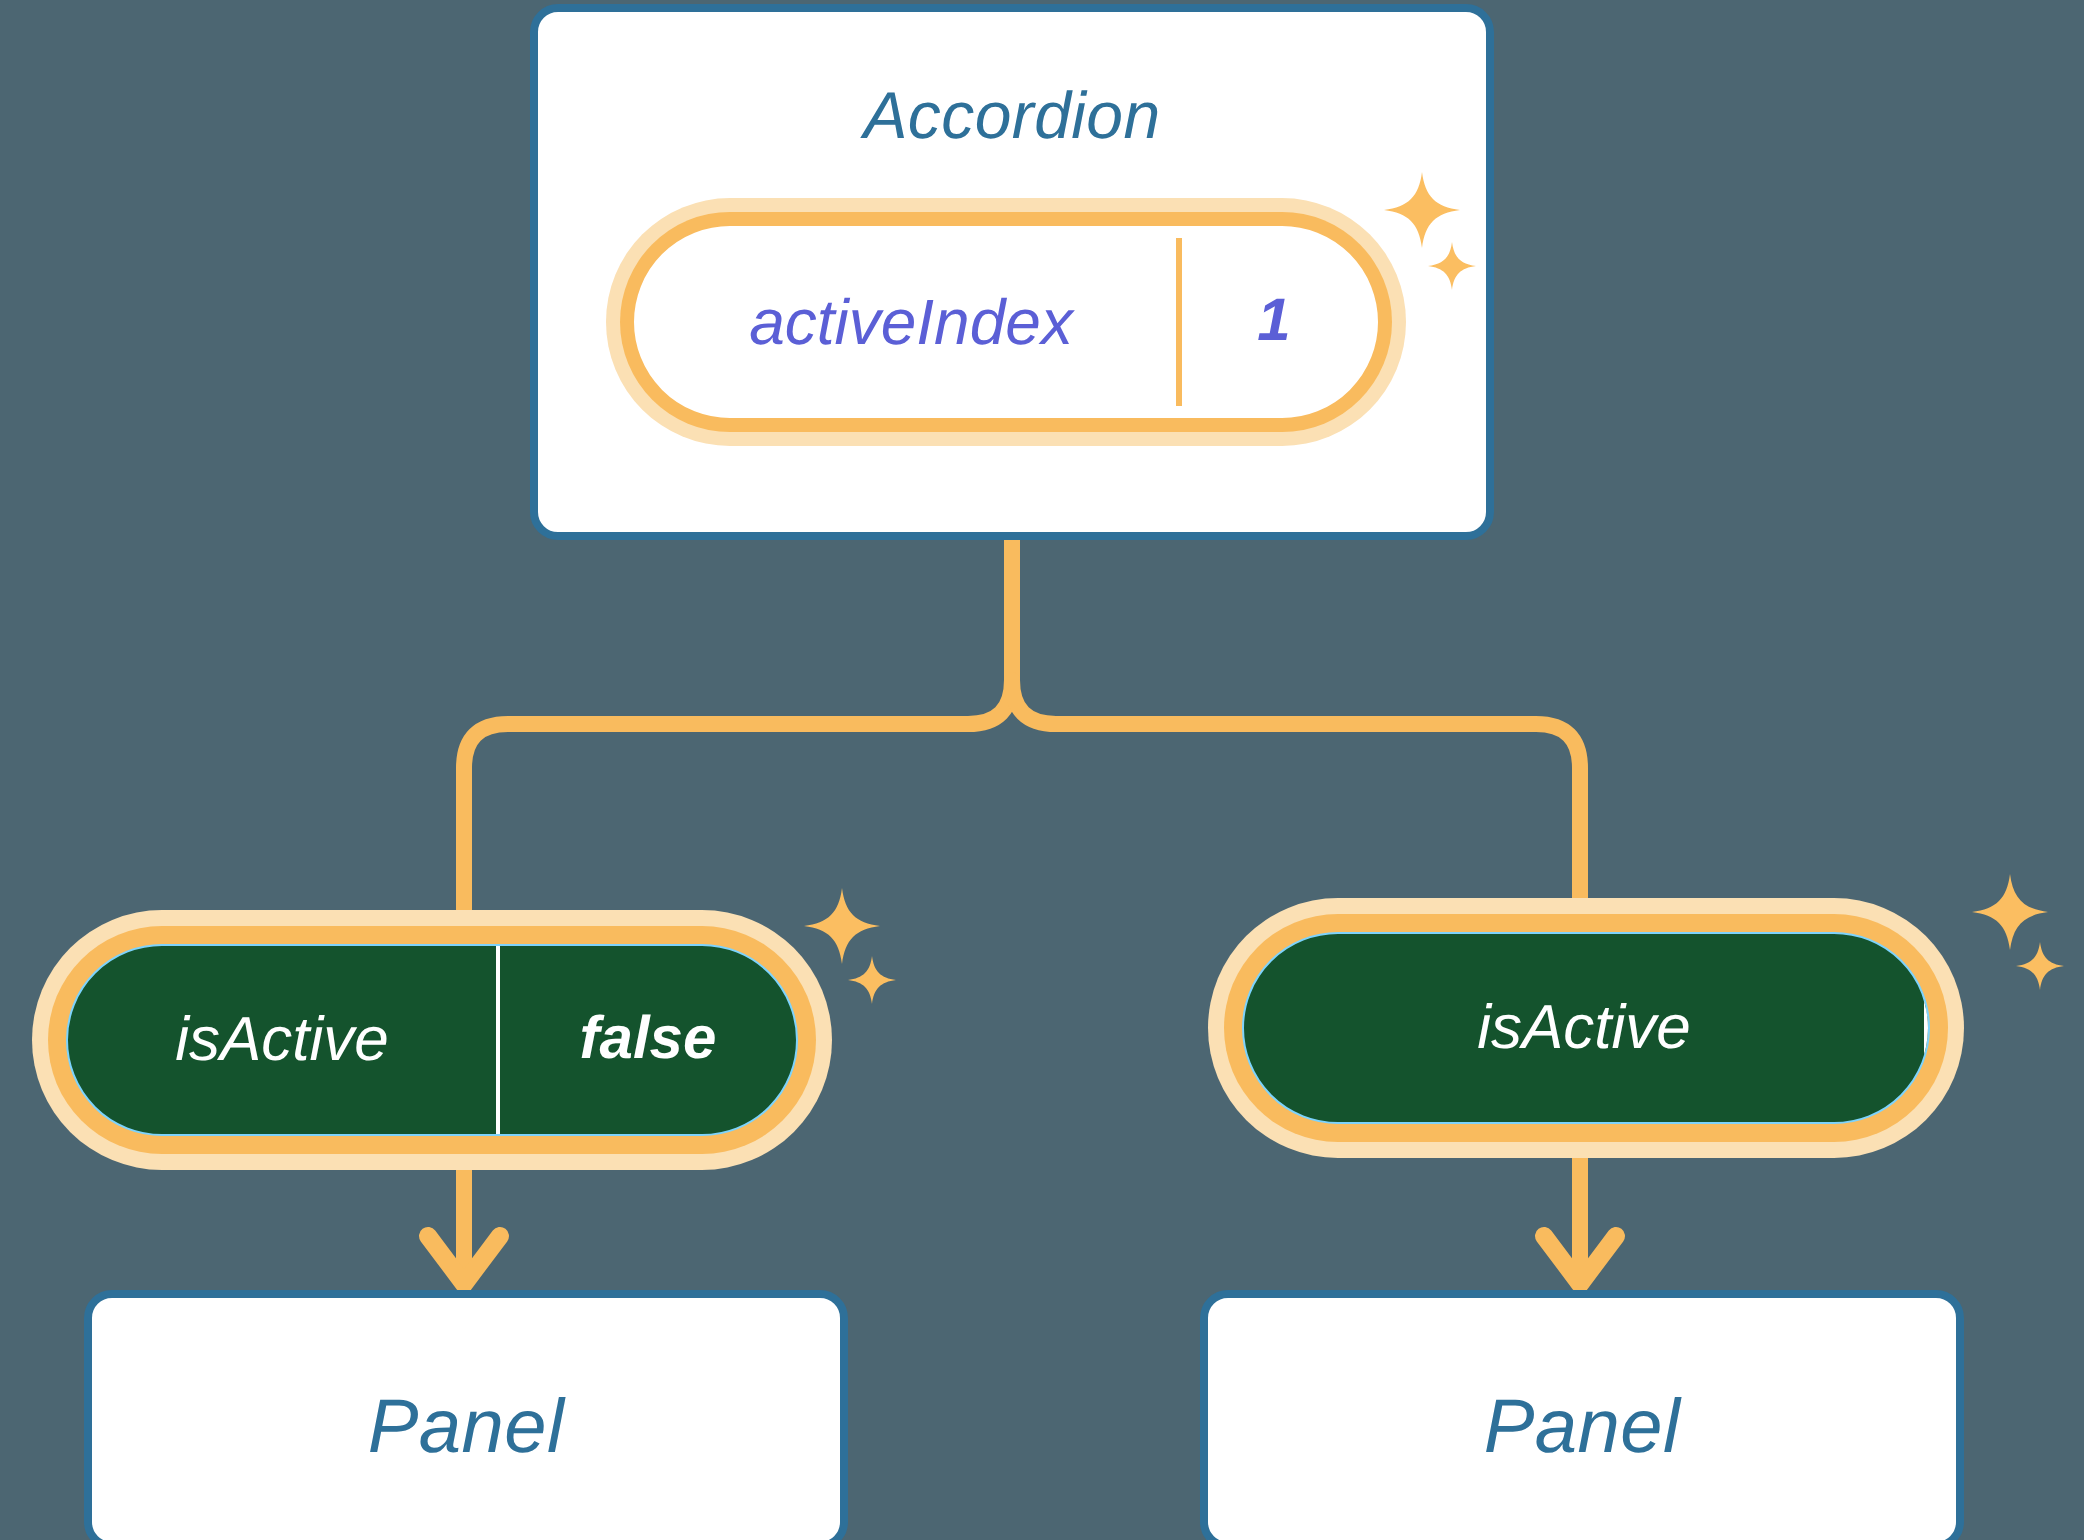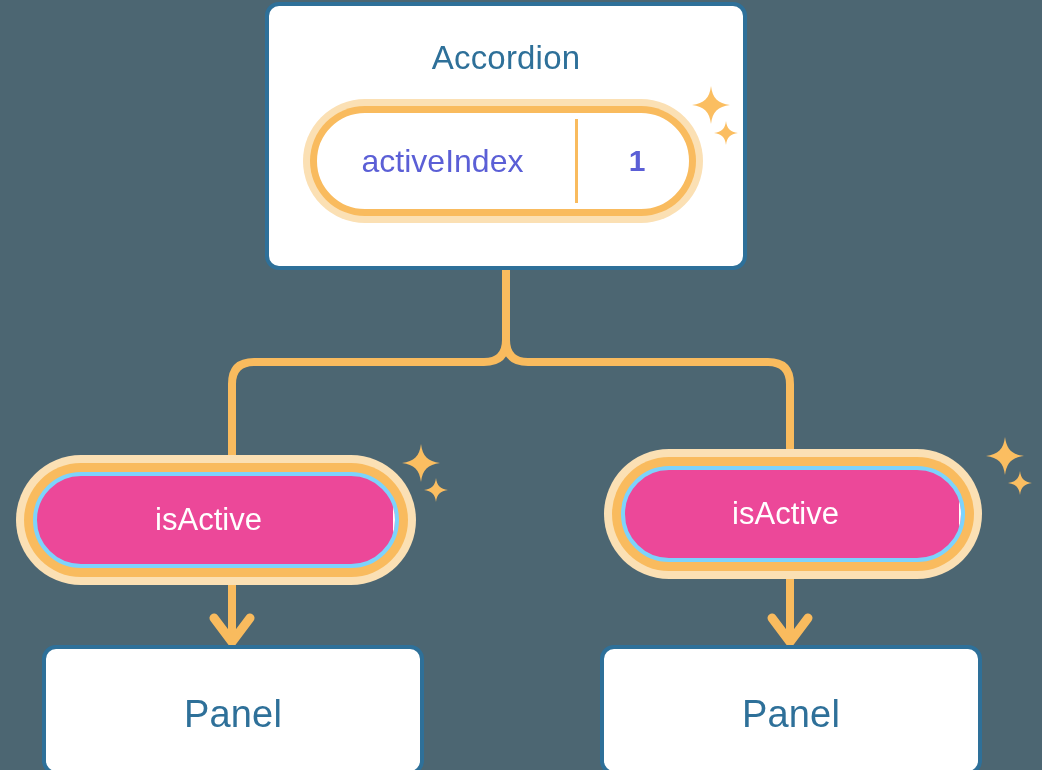--- a/index.html
+++ b/index.html
@@ -13,20 +13,21 @@
     overflow: hidden;
     font-family: "Liberation Sans", sans-serif;
     position: relative;
   }
 
   #stage {
     position: absolute;
     inset: 0;
     width: 854px;
     height: 770px;
+    font-style: italic;
   }
 
   
   #connectors {
     position: absolute;
     left: 0;
     top: 0;
     width: 1042px;
     height: 770px;
     pointer-events: none;
@@ -102,21 +103,20 @@
   }
   .pill .body {
     position: relative;
     z-index: 2;
     display: flex;
     align-items: stretch;
     width: 100%;
     height: 100%;
     border-radius: 999px;
     overflow: hidden;
-    gap: 13px;
   }
   .pill .seg {
     display: flex;
     align-items: center;
     justify-content: center;
   }
   .pill .divider {
     width: 3px;
     flex: 0 0 3px;
   }
@@ -148,22 +148,22 @@
     font-size: 30px;
     font-weight: 700;
   }
   #pill-activeindex .divider { background: #f9bb5e; }
 
   
   .pill-purple {
     height: 96px;
   }
   .pill-purple .body {
-    background: #ec4899;
-    border: 4px solid #7dd3fc;
+    background: #14532d;
+    border: 1px solid #7dd3fc;
     box-sizing: border-box;
   }
   .pill-purple .halo { inset: -17px; }
   .pill-purple .ring { inset: -9px; }
   .pill-purple .seg-key {
     flex: 1 1 auto;
     color: #ffffff;
     font-size: 31px;
     font-weight: 400;
   }
@@ -239,20 +239,21 @@
       <path d="M50 0 C54 32 68 46 100 50 C68 54 54 68 50 100 C46 68 32 54 0 50 C32 46 46 32 50 0 Z" fill="#fbbe61"></path>
     </svg>
   </div>
 
   <div class="pill pill-purple" id="pill-isactive-left">
     <div class="halo"></div>
     <div class="ring"></div>
     <div class="body">
       <div class="seg seg-key">isActive</div>
       <div class="divider"></div>
+      <div class="seg seg-val">false</div>
     </div>
   </div>
 
   <div class="sparkle" style="left:402px; top:444px;">
     <svg width="38" height="38" viewBox="0 0 100 100">
       <path d="M50 0 C54 32 68 46 100 50 C68 54 54 68 50 100 C46 68 32 54 0 50 C32 46 46 32 50 0 Z" fill="#fbbe61"></path>
     </svg>
   </div>
   <div class="sparkle" style="left:424px; top:478px;">
     <svg width="24" height="24" viewBox="0 0 100 100">

